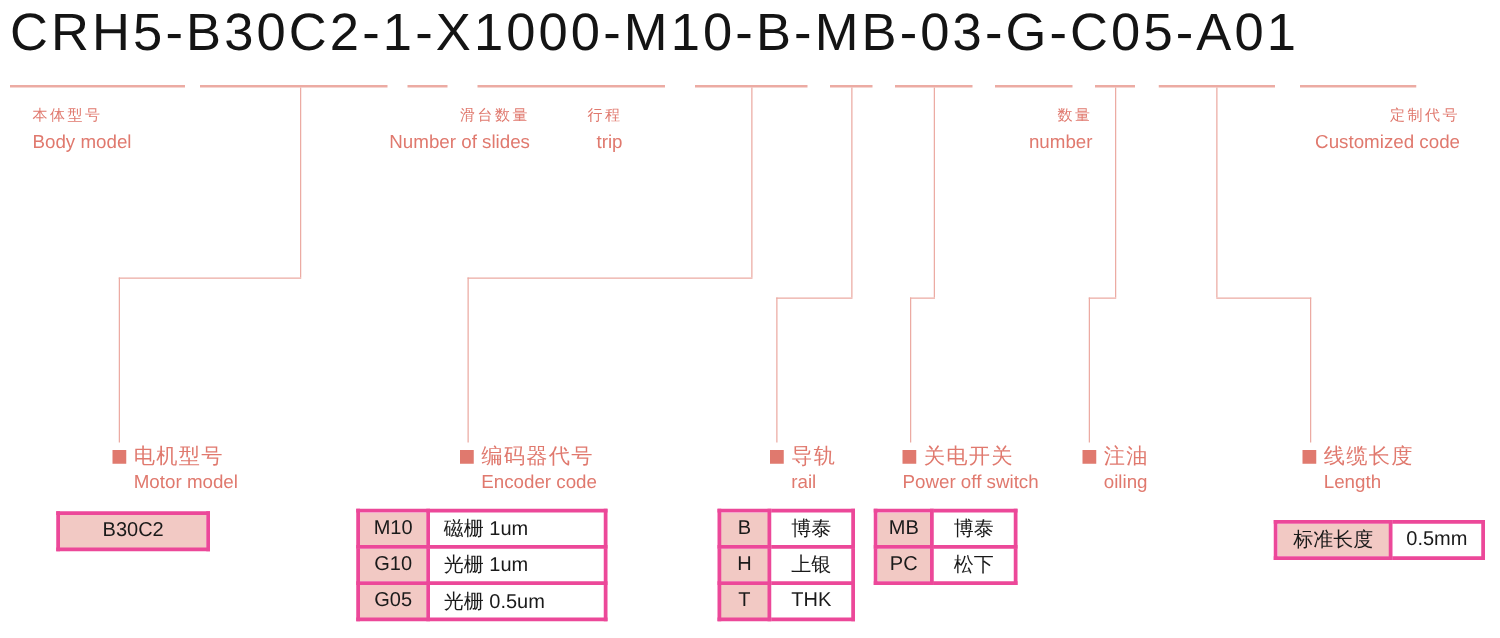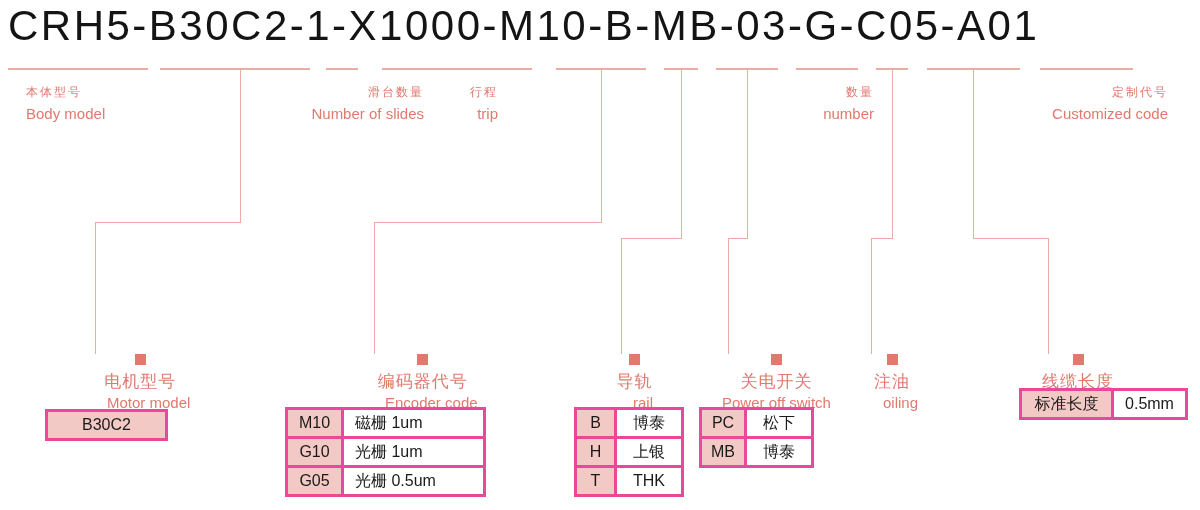--- a/index.html
+++ b/index.html
@@ -27,21 +27,21 @@
   
   .v { position: absolute; width: 1px; background: #ecaba3; }
   .h { position: absolute; height: 1px; background: #ecaba3; }
   
   .upper { position: absolute; top: 80px; color: #e0796e; }
   .upper .zh { font-size: 12px; line-height: 24px; letter-spacing: 2px; }
   .upper .en { font-size: 15px; line-height: 20px; }
   .center { text-align: right; }
   
   .lower { position: absolute; top: 354px; color: #e0796e; }
-  .lower .zh { font-size: 17px; line-height: 22px; display: flex; align-items: center; gap: 6px; letter-spacing: 1px; white-space: nowrap; flex-direction: column; }
+  .lower .zh { font-size: 17px; line-height: 22px; display: flex; align-items: center; gap: 6px; letter-spacing: 1px; white-space: nowrap; }
   .sq { width: 11px; height: 11px; background: #e0796e; display: inline-block; flex: 0 0 auto; }
   .lower .en { font-size: 15px; line-height: 20px; margin-left: 17px; white-space: nowrap; }
   
   table.tbl { position: absolute; border-collapse: collapse; font-size: 16px; color: #1a1a1a; table-layout: fixed; }
   .tbl td { border: 3px solid #ec4899; height: 29px; text-align: center; padding: 0 6px; background: #ffffff; white-space: nowrap; overflow: hidden; }
   .tbl td.key { background: #f2c9c4; }
   .tbl td.left { text-align: left; padding-left: 11px; margin-top: 22px; }
 </style>
 </head>
 <body>
@@ -193,32 +193,32 @@
     <tr>
       <td class="key">T</td>
       <td>THK</td>
     </tr>
   </tbody>
     </table>
 
   <table class="tbl" style="left:699px; top:407px;">
     <tbody>
         <tr>
+      <td class="key" style="width:45px;">MB</td>
+      <td style="width:67px;">博泰</td>
+    </tr>
+    <tr>
       <td class="key">PC</td>
       <td>松下</td>
     </tr>
-    <tr>
-      <td class="key" style="width:45px;">MB</td>
-      <td style="width:67px;">博泰</td>
-    </tr>
-  </tbody>
-    </table>
-
-
-  <table class="tbl" style="left:1019px; top:388px;">
+  </tbody>
+    </table>
+
+
+  <table class="tbl" style="left:1019px; top:416px;">
     <tbody>
         <tr>
       <td class="key" style="width:92px;">标准长度</td>
       <td style="width:74px;">0.5mm</td>
     </tr>
   </tbody>
     </table>
 
 </div>
 

